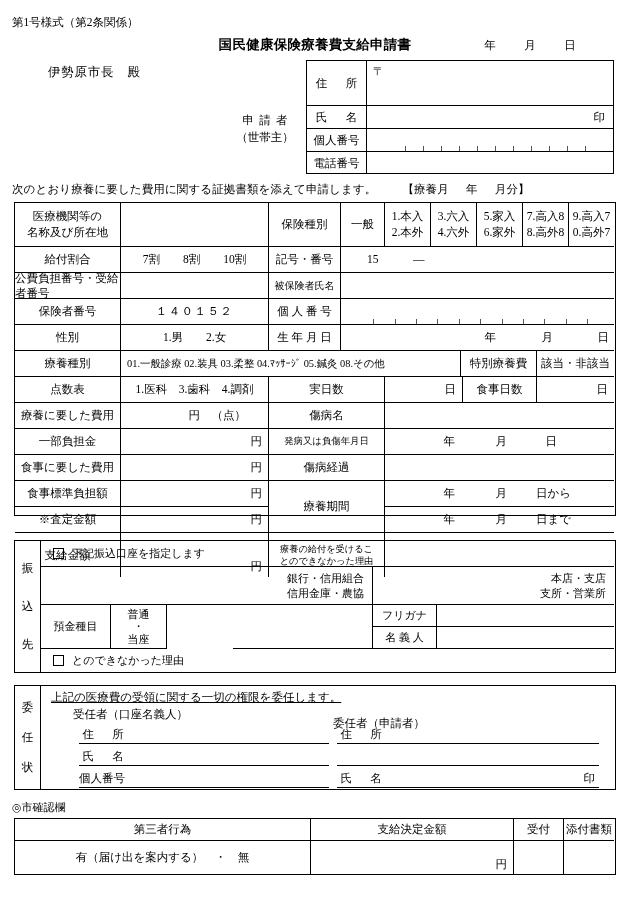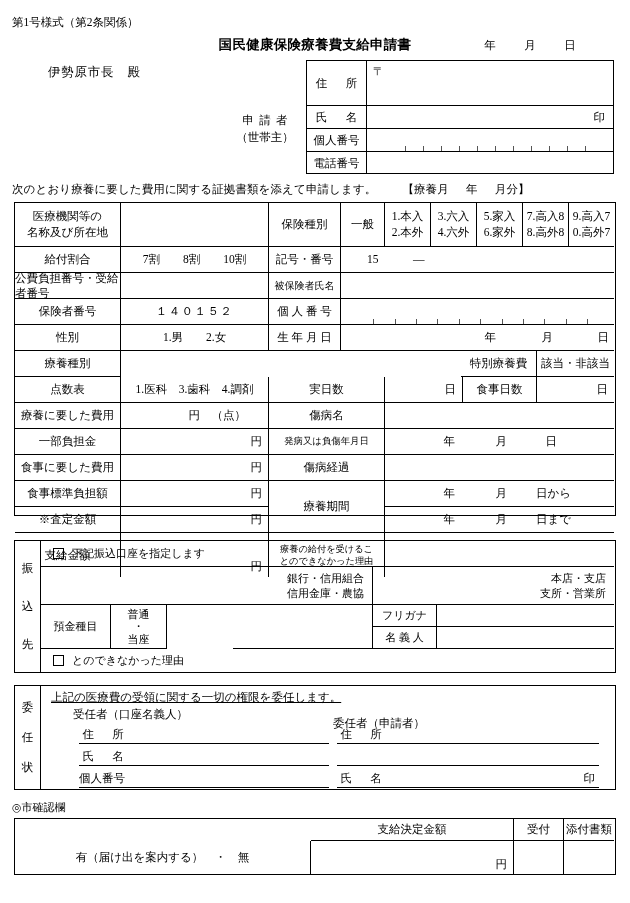--- a/index.html
+++ b/index.html
@@ -338,20 +338,21 @@
     <div class="cell mid bb-h br" style="left:0;top:122px;width:106px;height:26px;">性別</div>
     <div class="cell mid bb-h br-h" style="left:106px;top:122px;width:148px;height:26px;">1.男　　2.女</div>
     <div class="cell mid bb-h br-h" style="left:254px;top:122px;width:72px;height:26px;">生 年 月 日</div>
     <div class="cell bb-h" style="left:326px;top:122px;width:273px;height:26px;">
       <div class="abs midr" style="left:0;top:0;height:100%;width:155px;">年</div>
       <div class="abs midr" style="left:0;top:0;height:100%;width:212px;">月</div>
       <div class="abs midr" style="left:0;top:0;height:100%;width:268px;">日</div>
     </div>
 
     <div class="cell mid bb br" style="left:0;top:148px;width:106px;height:26px;">療養種別</div>
+    <div class="cell midl bb br pad-l" style="left:106px;top:148px;width:340px;height:26px;font-size:10.4px;">01.一般診療 02.装具 03.柔整 04.ﾏｯｻｰｼﾞ 05.鍼灸 08.その他</div>
     <div class="cell mid bb br" style="left:446px;top:148px;width:76px;height:26px;">特別療養費</div>
     <div class="cell mid bb" style="left:522px;top:148px;width:77px;height:26px;">該当・非該当</div>
 
     <div class="cell mid bb br" style="left:0;top:174px;width:106px;height:26px;">点数表</div>
     <div class="cell mid bb br-h" style="left:106px;top:174px;width:148px;height:26px;">1.医科　3.歯科　4.調剤</div>
     <div class="cell mid bb br" style="left:254px;top:174px;width:116px;height:26px;">実日数</div>
     <div class="cell midr pad-r bb br" style="left:370px;top:174px;width:78px;height:26px;">日</div>
     <div class="cell mid bb br" style="left:448px;top:174px;width:74px;height:26px;">食事日数</div>
     <div class="cell midr pad-r bb" style="left:522px;top:174px;width:77px;height:26px;">日</div>
 
@@ -475,20 +476,21 @@
       <div class="ul-field" style="left:296px;top:82px;width:262px;height:20px;">
         <span class="lbl sp1">氏　名</span>
         <span class="seal">印</span>
       </div>
     </div>
   </div>
 
   <div class="abs" id="city-heading">◎市確認欄</div>
 
   <div class="abs" id="city-table">
+    <div class="cell mid bb br" style="left:0;top:0;width:296px;height:22px;">第三者行為</div>
     <div class="cell mid bb br" style="left:296px;top:0;width:203px;height:22px;">支給決定金額</div>
     <div class="cell mid bb br" style="left:499px;top:0;width:50px;height:22px;">受付</div>
     <div class="cell mid bb" style="left:549px;top:0;width:50px;height:22px;">添付書類</div>
 
     <div class="cell mid br" style="left:0;top:22px;width:296px;height:33px;">有（届け出を案内する）　・　無</div>
     <div class="cell br" style="left:296px;top:22px;width:203px;height:33px;position:absolute;">
       <span class="abs" style="right:6px;bottom:2px;">円</span>
     </div>
     <div class="cell br" style="left:499px;top:22px;width:50px;height:33px;"></div>
     <div class="cell" style="left:549px;top:22px;width:50px;height:33px;"></div>

